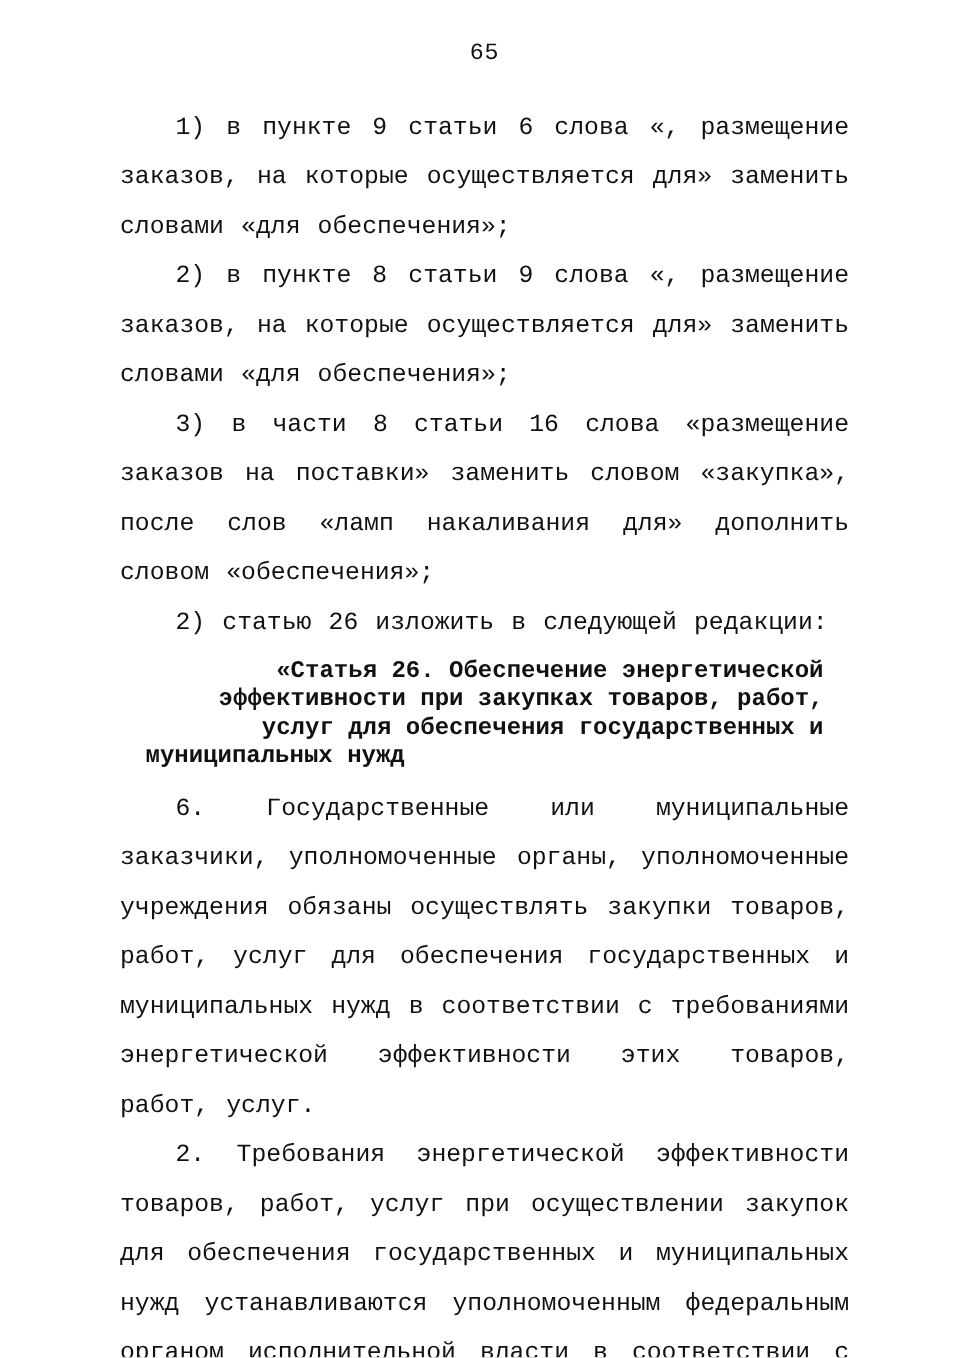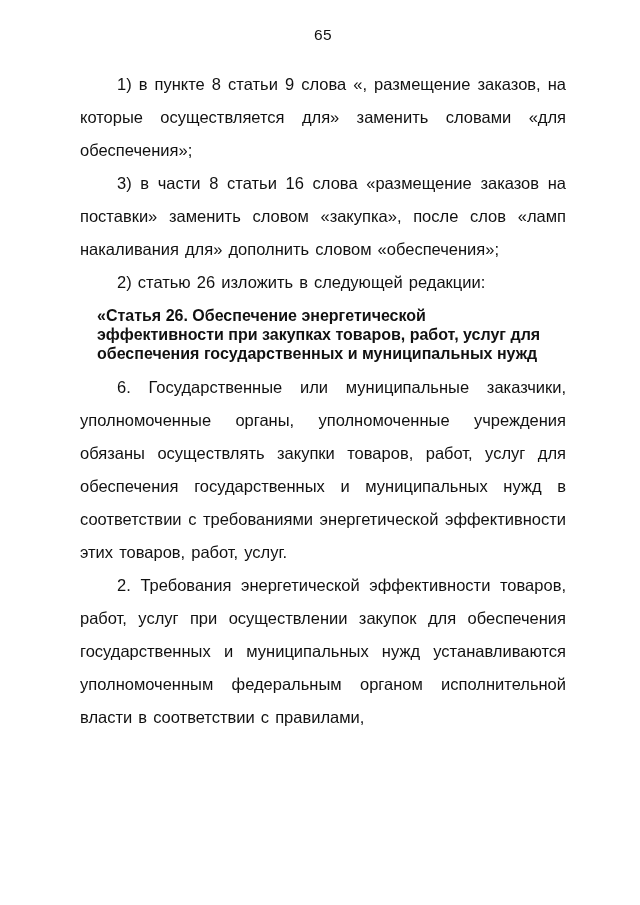--- a/index.html
+++ b/index.html
@@ -7,21 +7,21 @@
     padding: 0;
     background: #ffffff;
   }
   .page {
     position: relative;
     width: 640px;
     height: 905px;
     margin: 0 auto;
     background: #ffffff;
     color: #111111;
-    font-family: Liberation Sans, sans-serif;
+    font-family: Liberation Mono, monospace;
     box-sizing: border-box;
     padding: 26px 74px 10px 80px;
     overflow: hidden;
   }
   .page-number {
     text-align: center;
     font-size: 15.5px;
     margin: 0 0 24px 0;
     letter-spacing: 0.5px;
   }
@@ -33,34 +33,35 @@
     text-align: justify;
     text-align-last: left;
     text-indent: 37px;
     line-height: 33px;
     word-spacing: 1.5px;
   }
   .heading {
     margin: 7px auto 8px auto;
     max-width: 452px;
     font-weight: bold;
-    text-align: left;
+    text-align: right;
     text-indent: 0;
     line-height: 19px;
     font-size: 16px;
     word-spacing: normal;
   }
 </style>
 </head>
 <body>
 
 <div class="page">
   <div class="page-number">65</div>
 
   <div class="content">
-    <p class="para">1) в пункте 8 статьи 9 слова «, размещение заказов, на которые осуществляется для» заменить словами «для обеспечения»;</p>
+    <p class="para">1) в пункте 9 статьи 6 слова «, размещение заказов, на которые осуществляется для» заменить словами «для обеспечения»;</p>
+    <p class="para">2) в пункте 8 статьи 9 слова «, размещение заказов, на которые осуществляется для» заменить словами «для обеспечения»;</p>
     <p class="para">3) в части 8 статьи 16 слова «размещение заказов на поставки» заменить словом «закупка», после слов «ламп накаливания для» дополнить словом «обеспечения»;</p>
     <p class="para">2) статью 26 изложить в следующей редакции:</p>
     <p class="para heading">«Статья 26. Обеспечение энергетической эффективности при закупках товаров, работ, услуг для обеспечения государственных и муниципальных нужд</p>
     <p class="para">6. Государственные или муниципальные заказчики, уполномоченные органы, уполномоченные учреждения обязаны осуществлять закупки товаров, работ, услуг для обеспечения государственных и муниципальных нужд в соответствии с требованиями энергетической эффективности этих товаров, работ, услуг.</p>
     <p class="para">2. Требования энергетической эффективности товаров, работ, услуг при осуществлении закупок для обеспечения государственных и муниципальных нужд устанавливаются уполномоченным федеральным органом исполнительной власти в соответствии с правилами,</p>
   </div>
 </div>
 
 </body></html>

